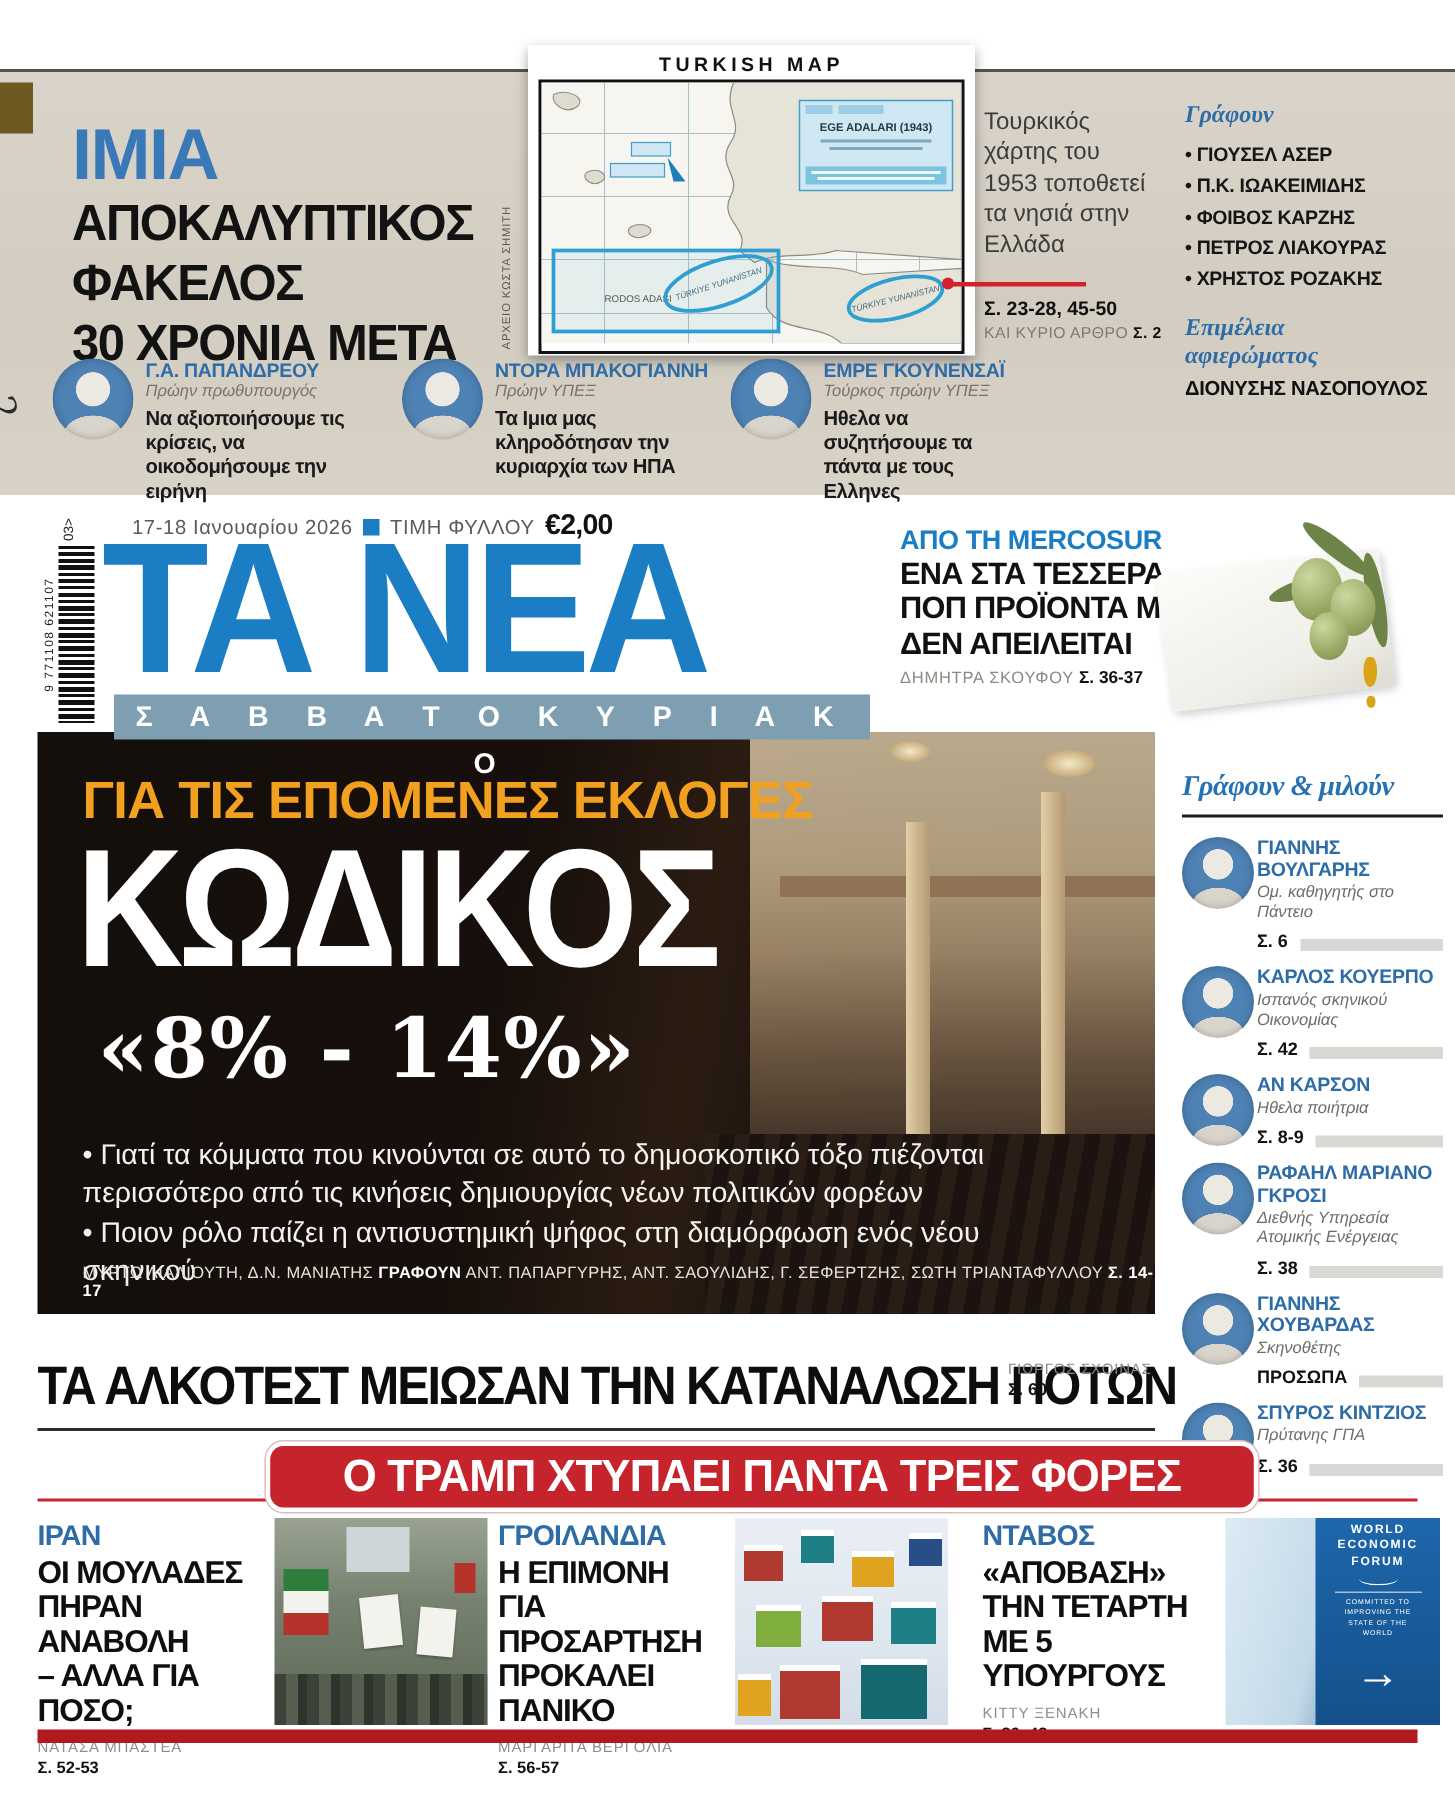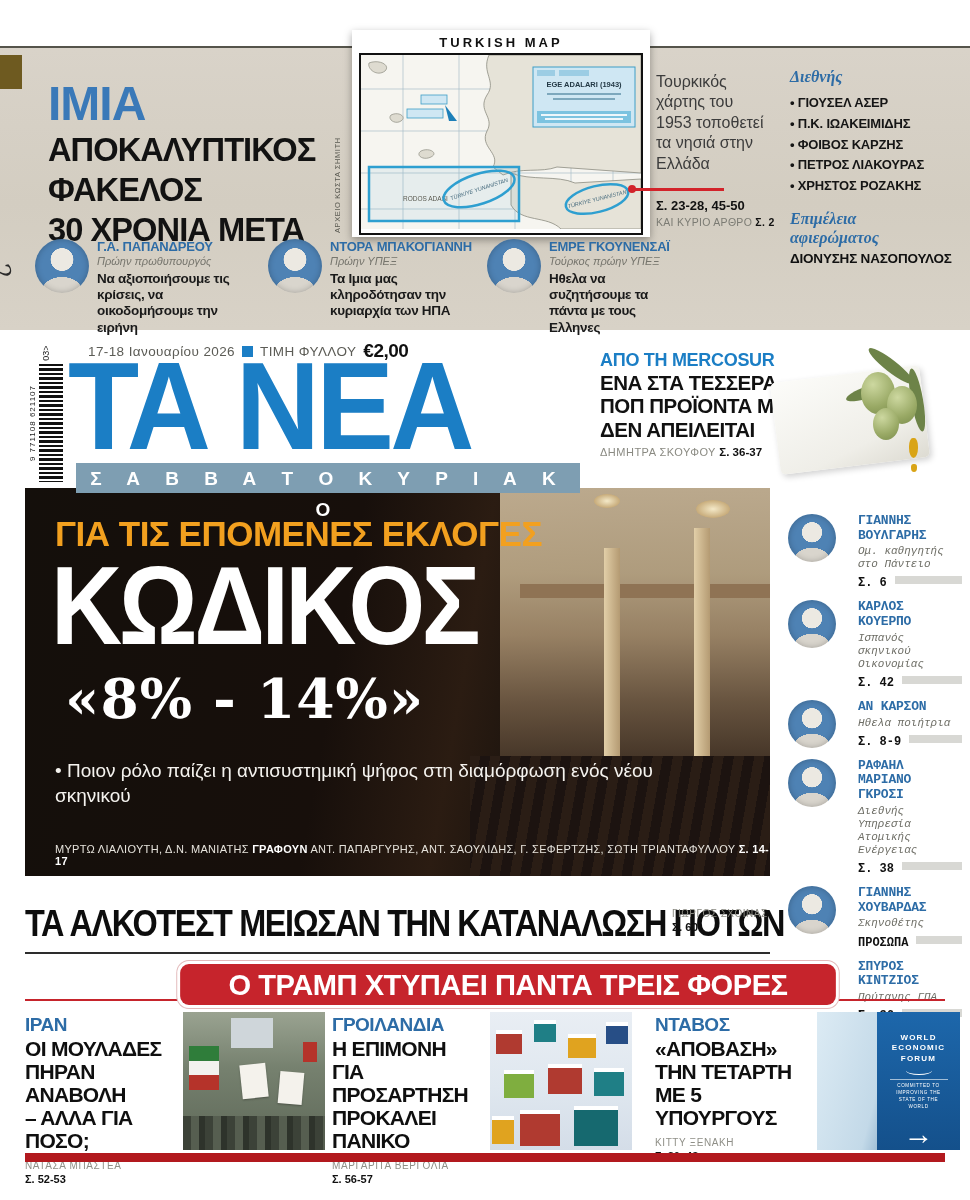--- a/index.html
+++ b/index.html
@@ -112,25 +112,25 @@
   .feat-bullets{position:absolute;left:30px;top:270px;width:620px;font-size:19px;color:#f4f2ee;line-height:1.32;}
   .feat-bullets div{margin-bottom:2px;}
   .feat-bullets div::before{content:"• ";}
   .feat-byline{position:absolute;left:30px;bottom:9px;font-size:11px;color:#e6e3dc;letter-spacing:.3px;}
   .feat-byline b{font-weight:800;color:#fff;}
 
   
   .sidebar{left:788px;top:514px;width:174px;}
   .sb-title{font-family:"Liberation Serif",serif;font-style:italic;font-weight:700;font-size:19px;
     color:#2471b3;padding-bottom:7px;border-bottom:2px solid #1c1c1c;margin-bottom:13px;letter-spacing:-.3px;}
-  .sb-item{display:flex;gap:22px;margin-bottom:10px;font-family:Liberation Mono, monospace;}
+  .sb-item{display:flex;gap:2px;margin-bottom:10px;}
   .sb-av{width:48px;height:48px;}
   .sb-name{font-size:13px;font-weight:800;color:#2d6ca6;line-height:1.12;letter-spacing:-.2px;}
   .sb-role{font-size:11px;font-style:italic;color:#6e6e66;line-height:1.2;margin-top:2px;}
-  .sb-pagerow{display:flex;align-items:flex-start;margin-top:5px;}
+  .sb-pagerow{display:flex;align-items:flex-end;margin-top:5px;}
   .sb-page{font-size:12px;font-weight:800;color:#111;white-space:nowrap;}
   .sb-bar{height:8px;background:#d8d8d4;flex:1;margin-left:8px;}
 
   
   .alco-headline{left:25px;top:903px;font-size:36px;font-weight:900;color:#0d0d0d;letter-spacing:-1.5px;
     transform:scaleX(.9);transform-origin:left top;white-space:nowrap;}
   .alco-by{left:672px;top:908px;font-size:10px;color:#8a8a82;letter-spacing:.5px;}
   .alco-pg{left:672px;top:921px;font-size:11.5px;font-weight:800;color:#111;}
   .alco-rule{left:25px;top:952px;width:745px;height:2px;background:#2d2d2d;}
 
@@ -149,21 +149,21 @@
   .st-by{font-size:10px;color:#8f8f87;letter-spacing:.6px;margin-top:8px;}
   .st-pg{font-size:11px;font-weight:800;color:#111;margin-top:2px;}
   .photo{flex:1;height:138px;position:relative;overflow:hidden;}
 
   .photo-iran{background:linear-gradient(180deg,#9aa391 0%,#76816f 40%,#5e6858 100%);}
   .photo-iran .p{position:absolute;}
   .photo-green{background:linear-gradient(180deg,#e9eef4 0%,#dfe7ef 55%,#d4dde8 100%);}
   .house{position:absolute;border-top:4px solid #fff;}
   .photo-davos{background:linear-gradient(105deg,#dcebf4 0%,#c3d9e8 45%,#9dbcd4 55%);}
   .wef-sign{position:absolute;right:0;top:0;width:58%;height:100%;background:linear-gradient(180deg,#1d67ab,#14508b);
-    color:#fff;text-align:center;padding-top:21px;box-sizing:border-box;}
+    color:#fff;text-align:center;padding-top:3px;box-sizing:border-box;}
   .wef1{font-size:8px;font-weight:800;letter-spacing:1.2px;line-height:1.3;}
   .wef-arc{width:26px;height:8px;border-bottom:1.5px solid #fff;border-radius:0 0 50% 50%;margin:2px auto 4px auto;}
   .wef2{font-size:4.6px;letter-spacing:.6px;line-height:1.5;border-top:1px solid rgba(255,255,255,.6);
     width:70%;margin:0 auto;padding-top:3px;}
   .wef-arrow{font-size:30px;font-weight:700;margin-top:6px;}
 
   .bottom-red{left:25px;top:1153px;width:920px;height:9px;background:#b2191e;}
 
   svg text{font-family:"Liberation Sans",sans-serif;}
 </style>
@@ -233,21 +233,21 @@
   <div class="abs red-line"></div>
 
   <div class="abs map-caption">Τουρκικός χάρτης του 1953 τοποθετεί τα νησιά στην Ελλάδα</div>
   <div class="abs map-pages">Σ. 23-28, 45-50</div>
   <div class="abs map-pages2">
     <span>ΚΑΙ ΚΥΡΙΟ ΑΡΘΡΟ</span>
     <b>Σ. 2</b>
   </div>
 
   <div class="abs writers">
-    <div class="sec-title">Διεθνής</div>
+    <div class="sec-title">Γράφουν</div>
     <ul>
       <li>ΓΙΟΥΣΕΛ ΑΣΕΡ</li>
       <li>Π.Κ. ΙΩΑΚΕΙΜΙΔΗΣ</li>
       <li>ΦΟΙΒΟΣ ΚΑΡΖΗΣ</li>
       <li>ΠΕΤΡΟΣ ΛΙΑΚΟΥΡΑΣ</li>
       <li>ΧΡΗΣΤΟΣ ΡΟΖΑΚΗΣ</li>
     </ul>
     <div class="sec-title editor-title">Επιμέλεια αφιερώματος</div>
     <div class="editor-name">ΔΙΟΝΥΣΗΣ ΝΑΣΟΠΟΥΛΟΣ</div>
   </div>
@@ -323,31 +323,33 @@
     <div class="ph-balcony"></div>
     <div class="ph-col" style="right:150px;"></div>
     <div class="ph-col" style="right:60px;top:40px;height:280px;"></div>
     <div class="ph-light" style="right:40px;top:12px;width:34px;height:18px;"></div>
     <div class="ph-light" style="right:150px;top:6px;width:26px;height:14px;"></div>
     <div class="ph-seats"></div>
     <div class="feat-kicker">ΓΙΑ ΤΙΣ ΕΠΟΜΕΝΕΣ ΕΚΛΟΓΕΣ</div>
     <div class="feat-headline">ΚΩΔΙΚΟΣ</div>
     <div class="feat-sub">«8% - 14%»</div>
     <div class="feat-bullets">
+      <div>Γιατί τα κόμματα που κινούνται σε αυτό το δημοσκοπικό τόξο πιέζονται περισσότερο από τις κινήσεις δημιουργίας νέων πολιτικών φορέων</div>
       <div>Ποιον ρόλο παίζει η αντισυστημική ψήφος στη διαμόρφωση ενός νέου σκηνικού</div>
     </div>
     <div class="feat-byline">
       <span>ΜΥΡΤΩ ΛΙΑΛΙΟΥΤΗ, Δ.Ν. ΜΑΝΙΑΤΗΣ</span>
       <b>ΓΡΑΦΟΥΝ</b>
       <span>ΑΝΤ. ΠΑΠΑΡΓΥΡΗΣ, ΑΝΤ. ΣΑΟΥΛΙΔΗΣ, Γ. ΣΕΦΕΡΤΖΗΣ, ΣΩΤΗ ΤΡΙΑΝΤΑΦΥΛΛΟΥ</span>
       <b>Σ. 14-17</b>
     </div>
   </div>
 
   <div class="abs sidebar">
+    <div class="sb-title">Γράφουν &amp; μιλούν</div>
 
     <div class="sb-item">
       <div class="avatar sb-av"></div>
       <div style="flex:1;">
         <div class="sb-name">ΓΙΑΝΝΗΣ ΒΟΥΛΓΑΡΗΣ</div>
         <div class="sb-role">Ομ. καθηγητής στο Πάντειο</div>
         <div class="sb-pagerow">
             <span class="sb-page">Σ. 6</span>
             <span class="sb-bar"></span>
           </div>

